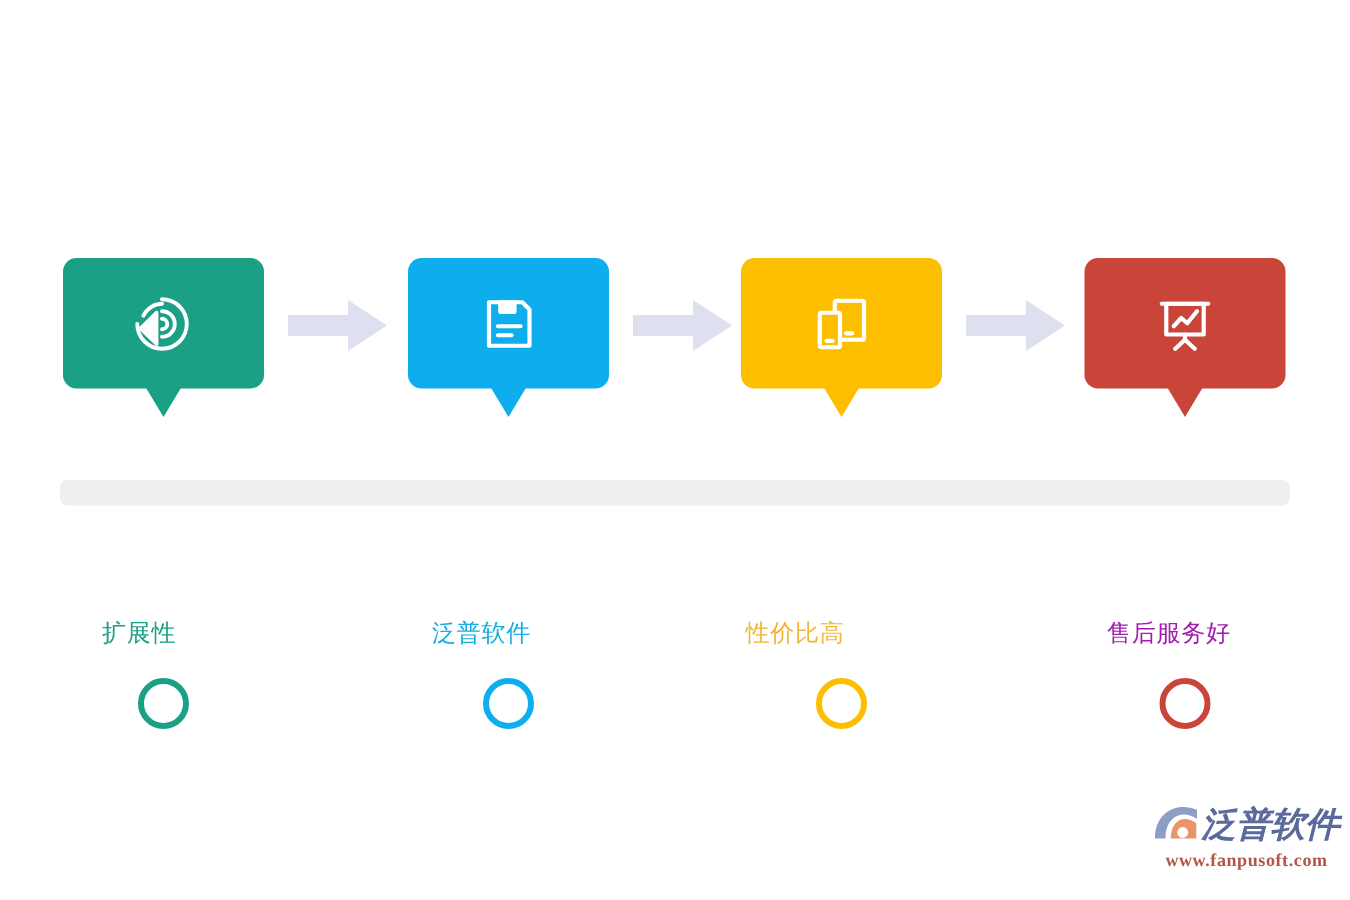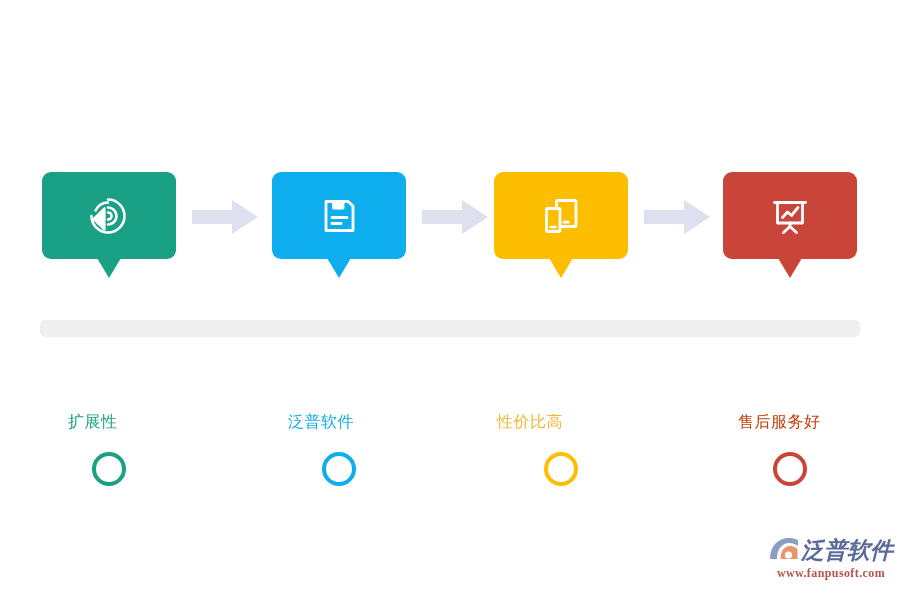--- a/index.html
+++ b/index.html
@@ -95,21 +95,21 @@
   }
 
   
   .caption {
     position: absolute;
     top: 412px;
     font-size: 16px;
     line-height: 22px;
     white-space: nowrap;
     letter-spacing: 0.5px;
-    font-family: Liberation Mono, monospace;
+    font-family: Liberation Sans, sans-serif;
   }
 
   
   #logo {
     position: absolute;
     left: 768px;
     top: 533px;
     width: 126px;
     height: 52px;
   }
@@ -218,21 +218,21 @@
       </span>
     </div>
     <div class="ring" style="color:#c9453a;"></div>
   </div>
 
   <div id="track"></div>
 
   <div class="caption" style="left:68px;color:#1aa085;">扩展性</div>
   <div class="caption" style="left:288px;color:#15abe4;">泛普软件</div>
   <div class="caption" style="left:497px;color:#f2b632;">性价比高</div>
-  <div class="caption" style="left:738px;color:#c2410c;">售后服务好</div>
+  <div class="caption" style="left:738px;color:#a21caf;">售后服务好</div>
 
   <div id="logo">
     <div id="logo-row">
       <span id="logo-mark">
         <svg viewBox="0 0 32 30">
           <path d="M2 24 C2 10 11 3 21 3 C26 3 30 5 30 5 L30 11 C30 11 26 8 21.5 8 C14 8 9 14 9 24 Z" fill="#8d9ec4"></path>
           <path d="M12.5 24 C12.5 16 16.5 11 22 11 C25 11 28 12.5 29.5 14 L29.5 24 Z" fill="#e8956b"></path>
           <circle cx="20.5" cy="20" r="3.6" fill="#ffffff"></circle>
         </svg>
       </span>

